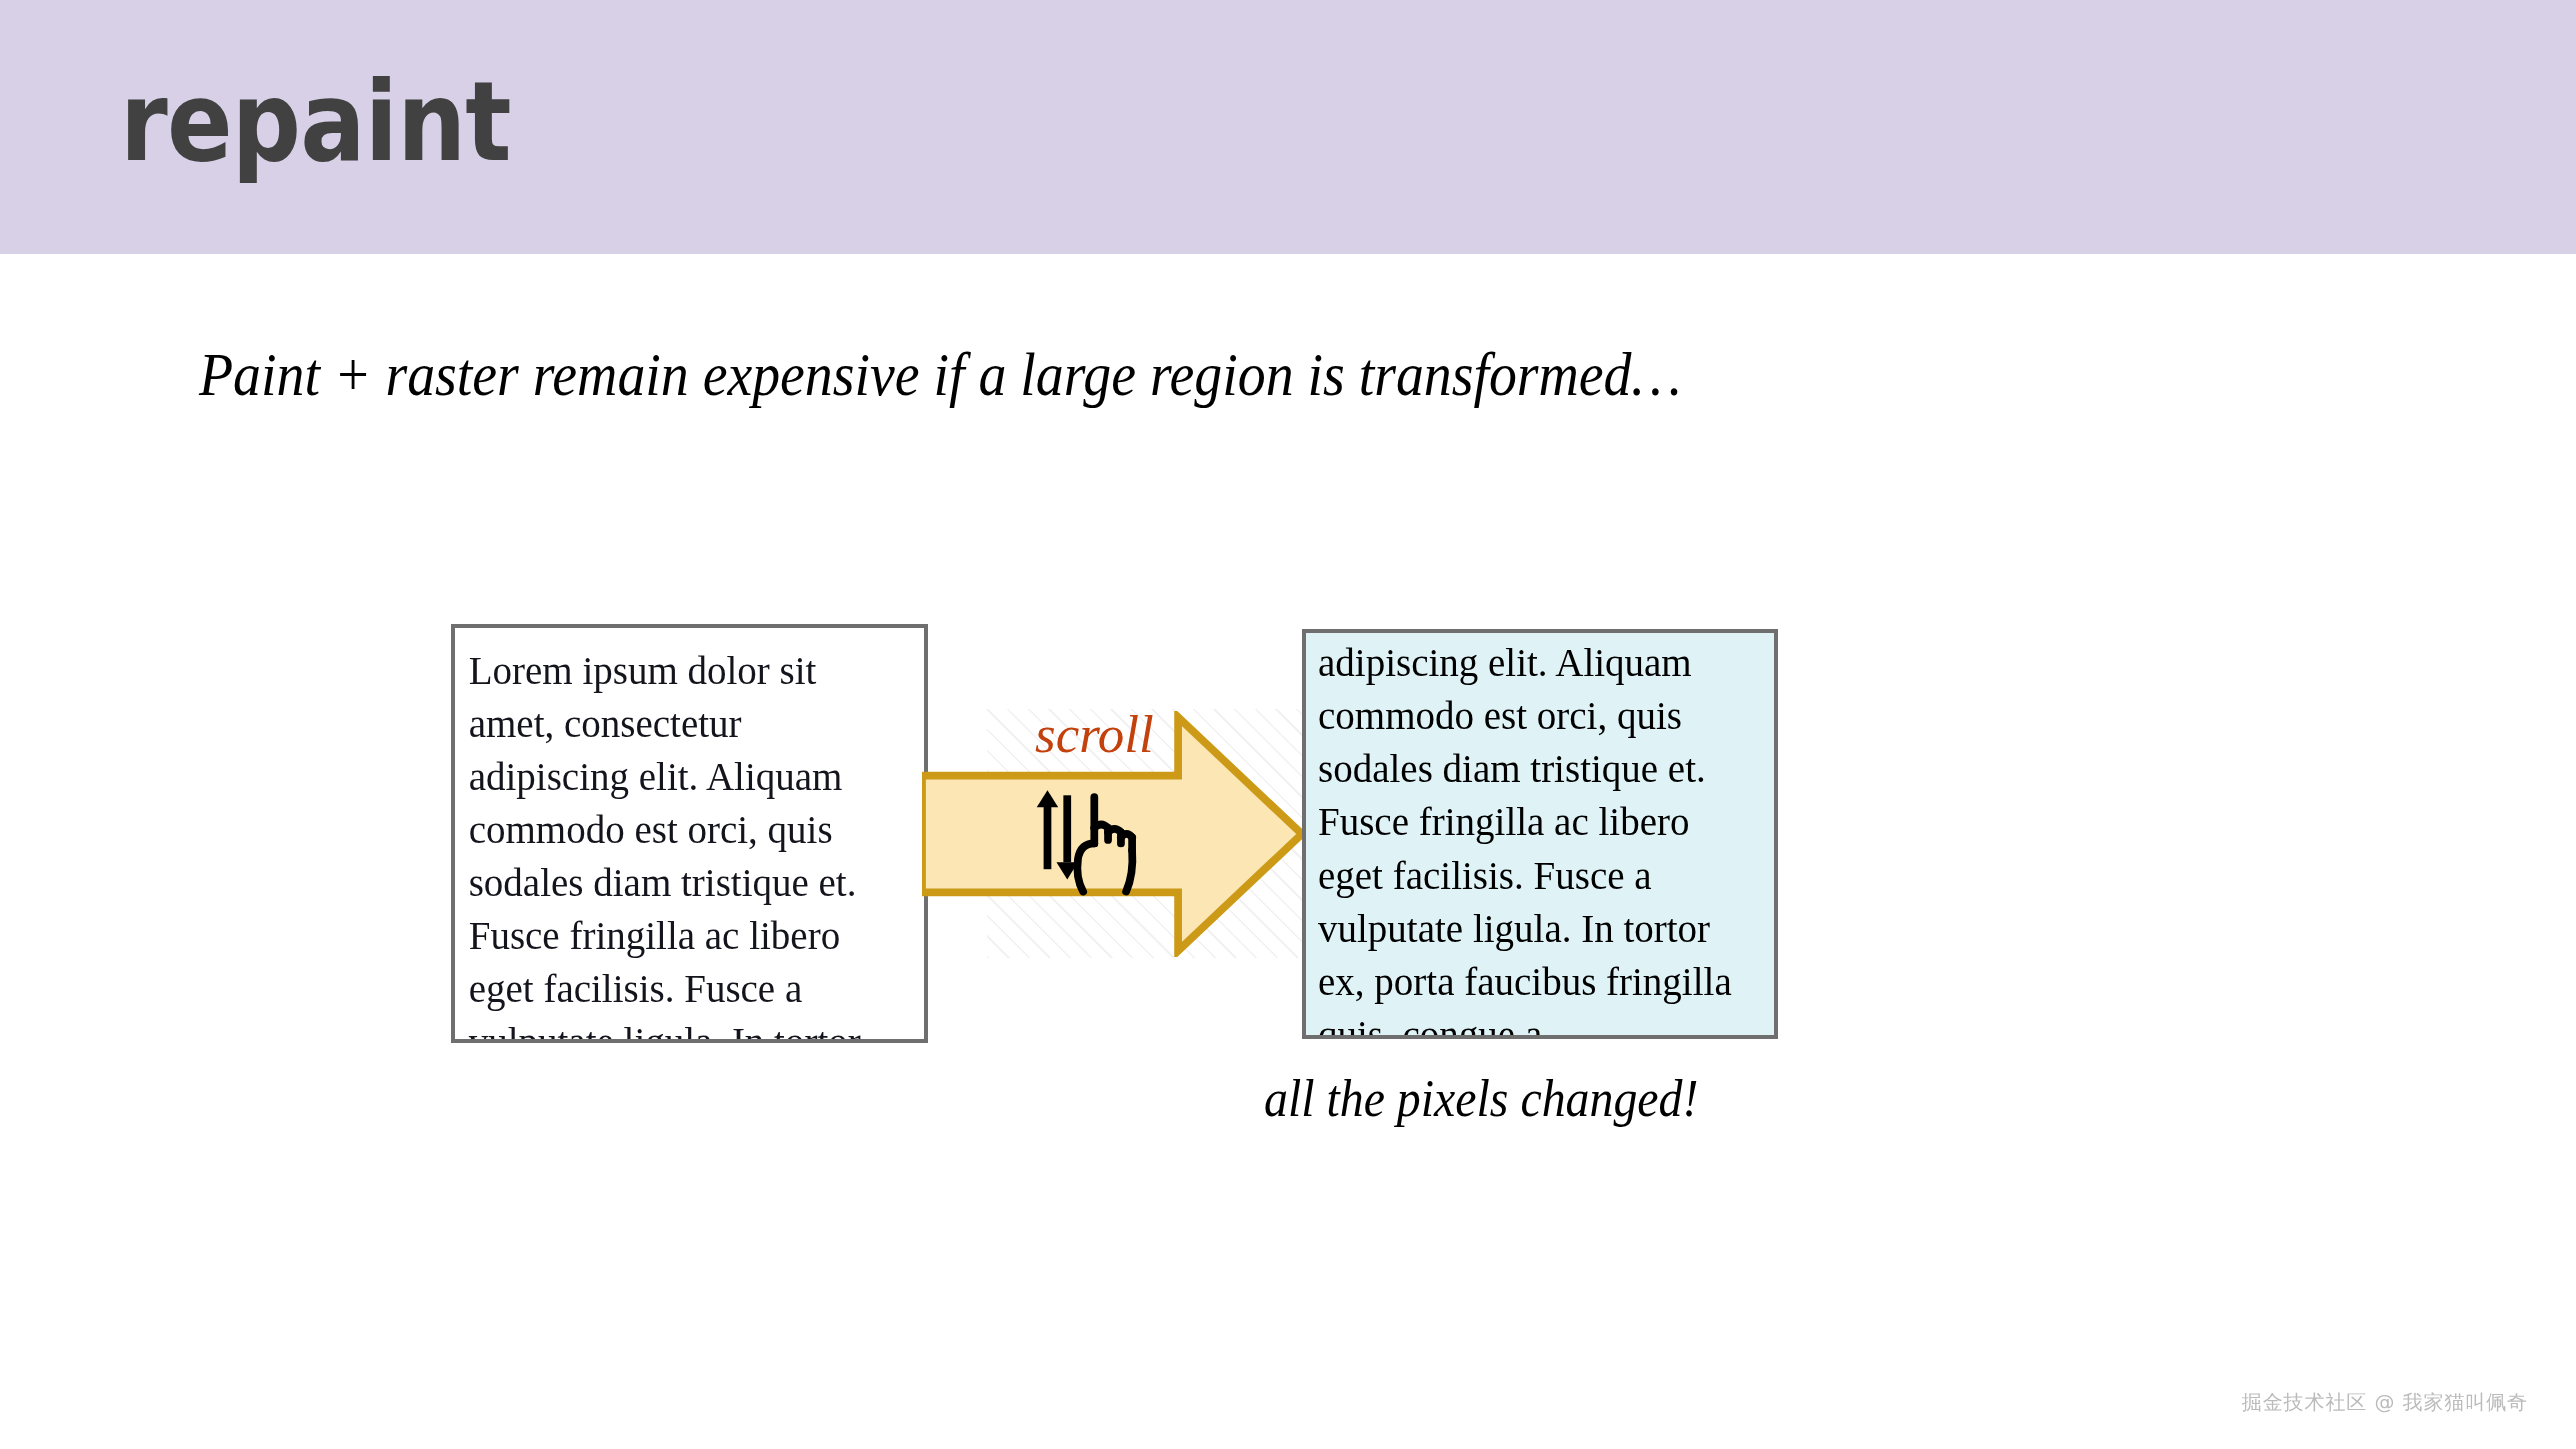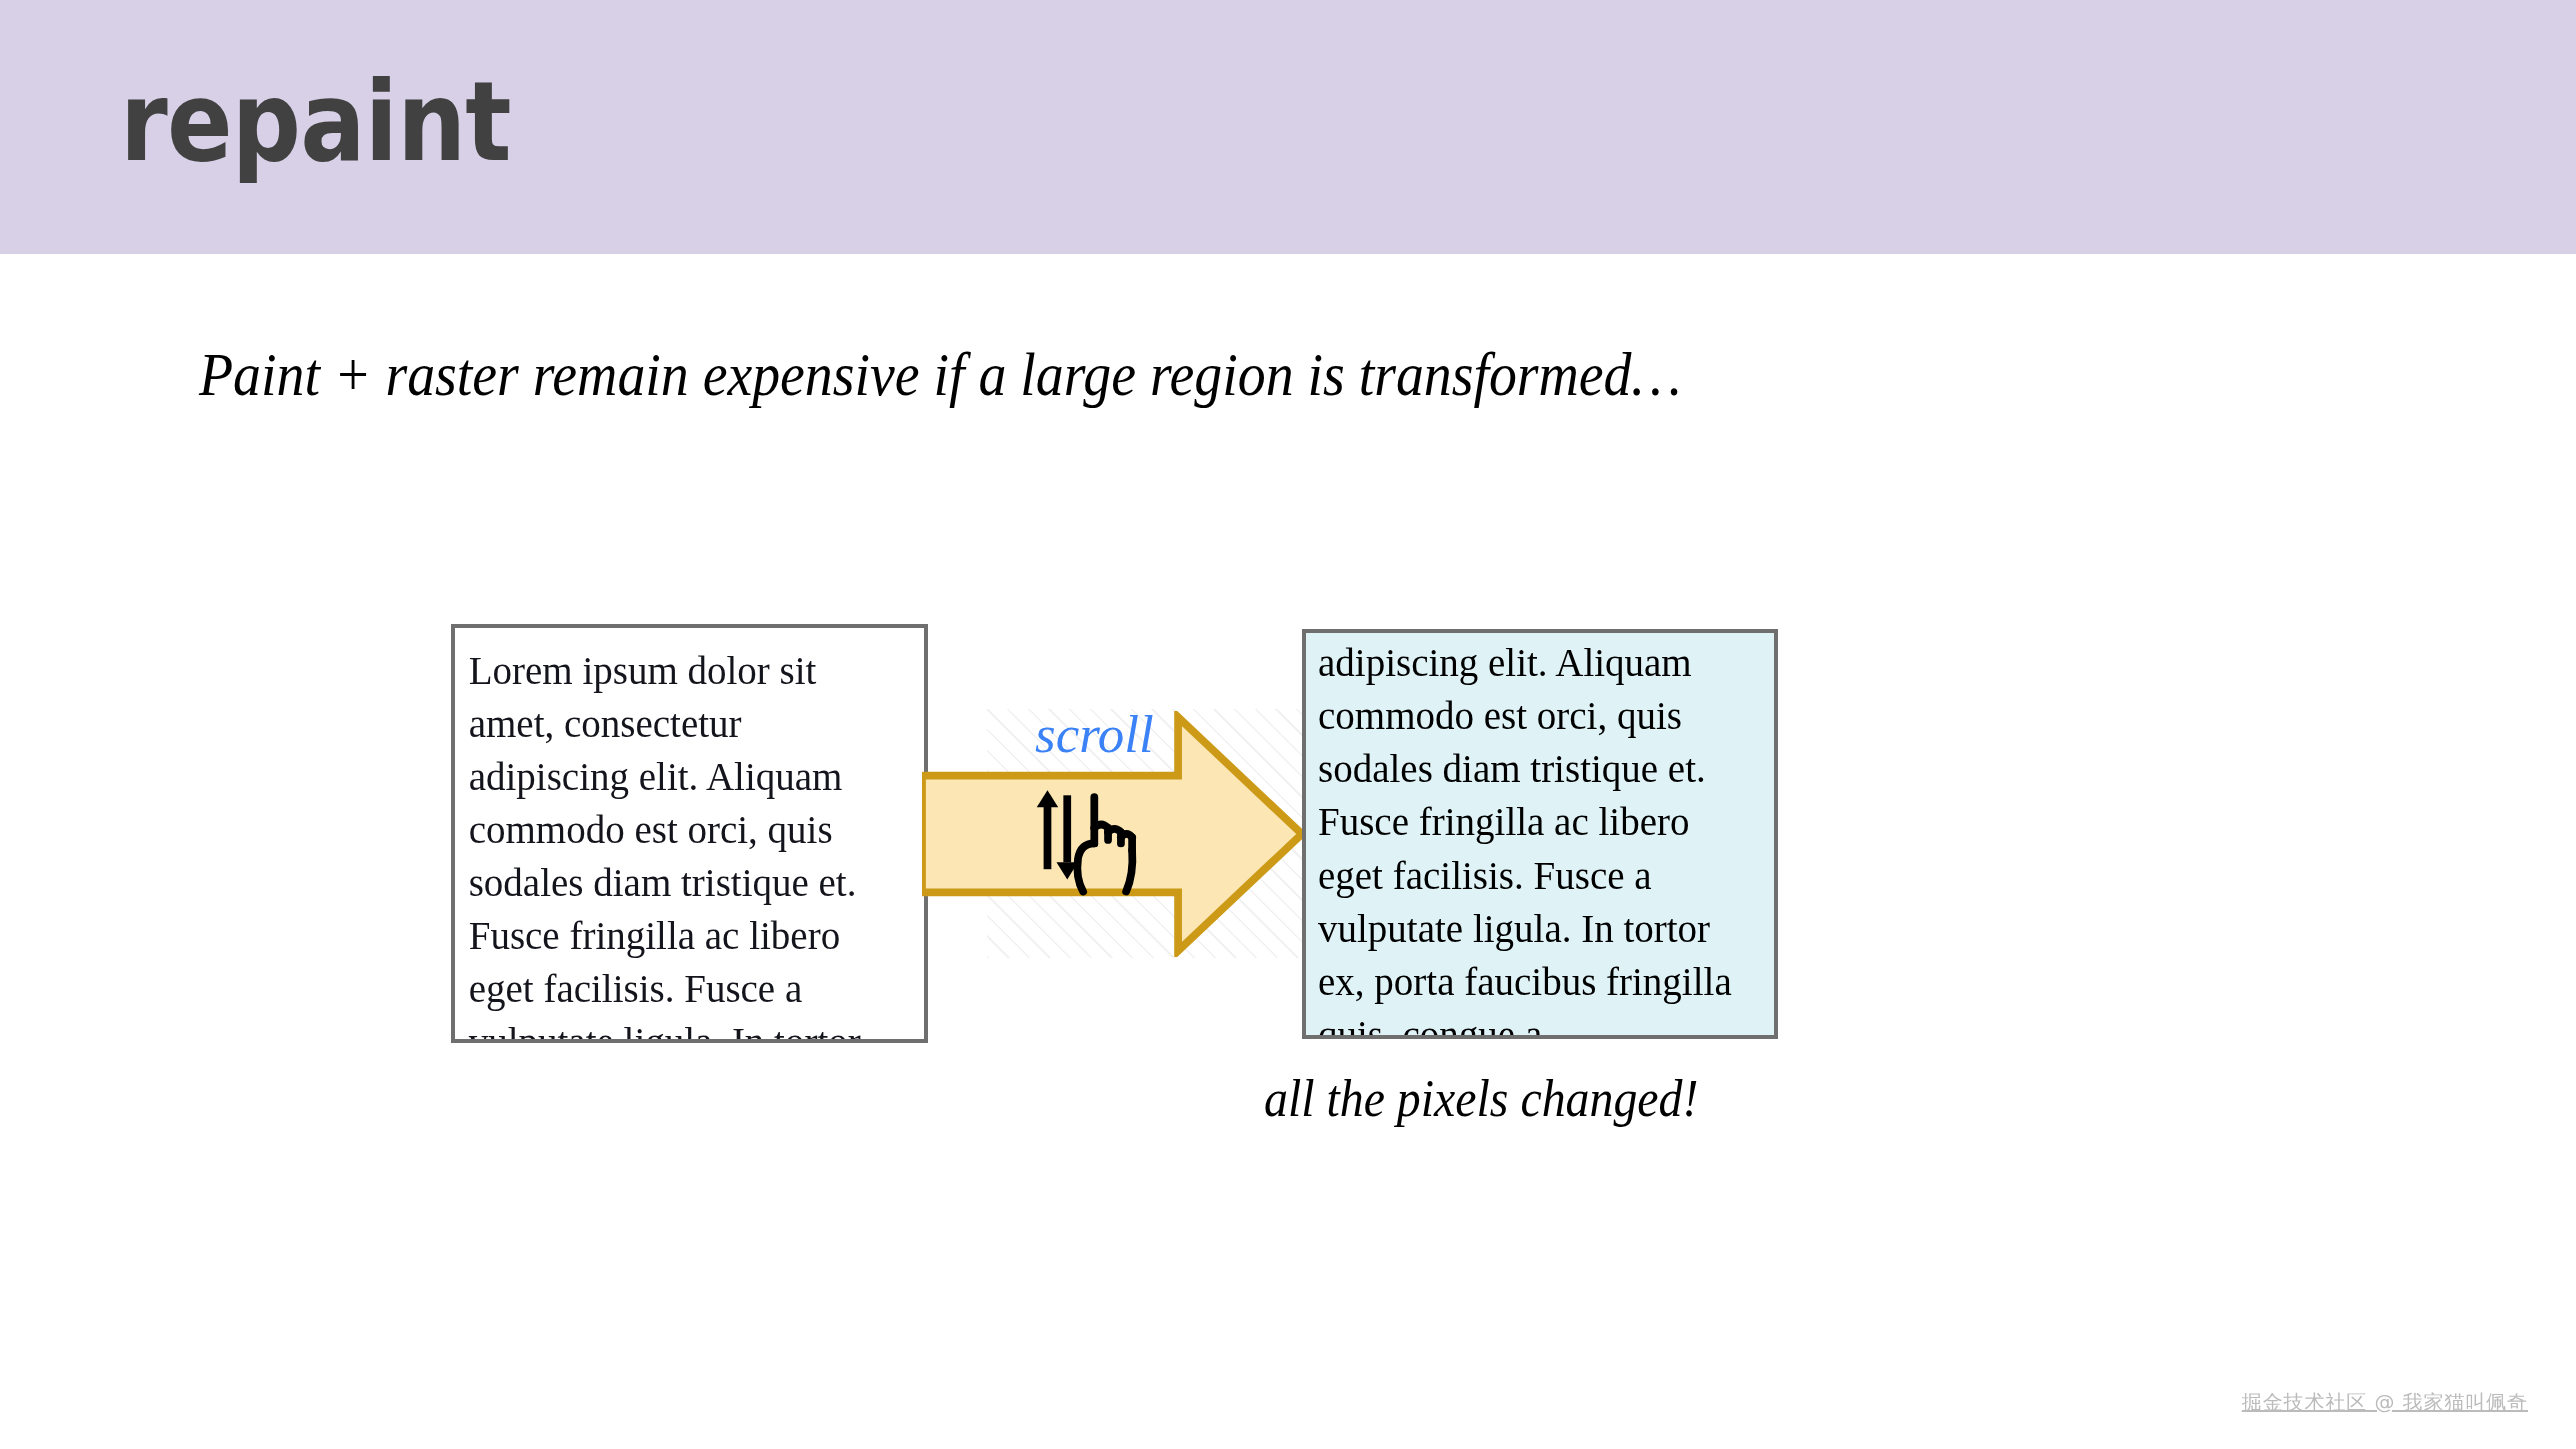--- a/index.html
+++ b/index.html
@@ -120,21 +120,21 @@
     width: 385px;
     height: 246px;
   }
   #scroll-label {
     position: absolute;
     left: 1035px;
     top: 704px;
     font-family: "Liberation Serif", "DejaVu Serif", serif;
     font-style: italic;
     font-size: 53px;
-    color: #3b82f6;
+    color: #c2410c;
     white-space: nowrap;
   }
   #gesture-icon {
     position: absolute;
     left: 1029px;
     top: 790px;
     width: 116px;
     height: 112px;
   }
 
@@ -155,21 +155,20 @@
   
   #watermark {
     position: absolute;
     right: 48px;
     top: 1389px;
     font-family: "DejaVu Sans", "Liberation Sans", sans-serif;
     font-size: 20px;
     color: #bbbbbb;
     white-space: nowrap;
     letter-spacing: 0.9px;
-    text-decoration: underline;
   }
 </style>
 </head>
 <body>
 
 <div id="slide">
 
   <div id="header-band"></div>
   <div id="page-title">repaint</div>
 

